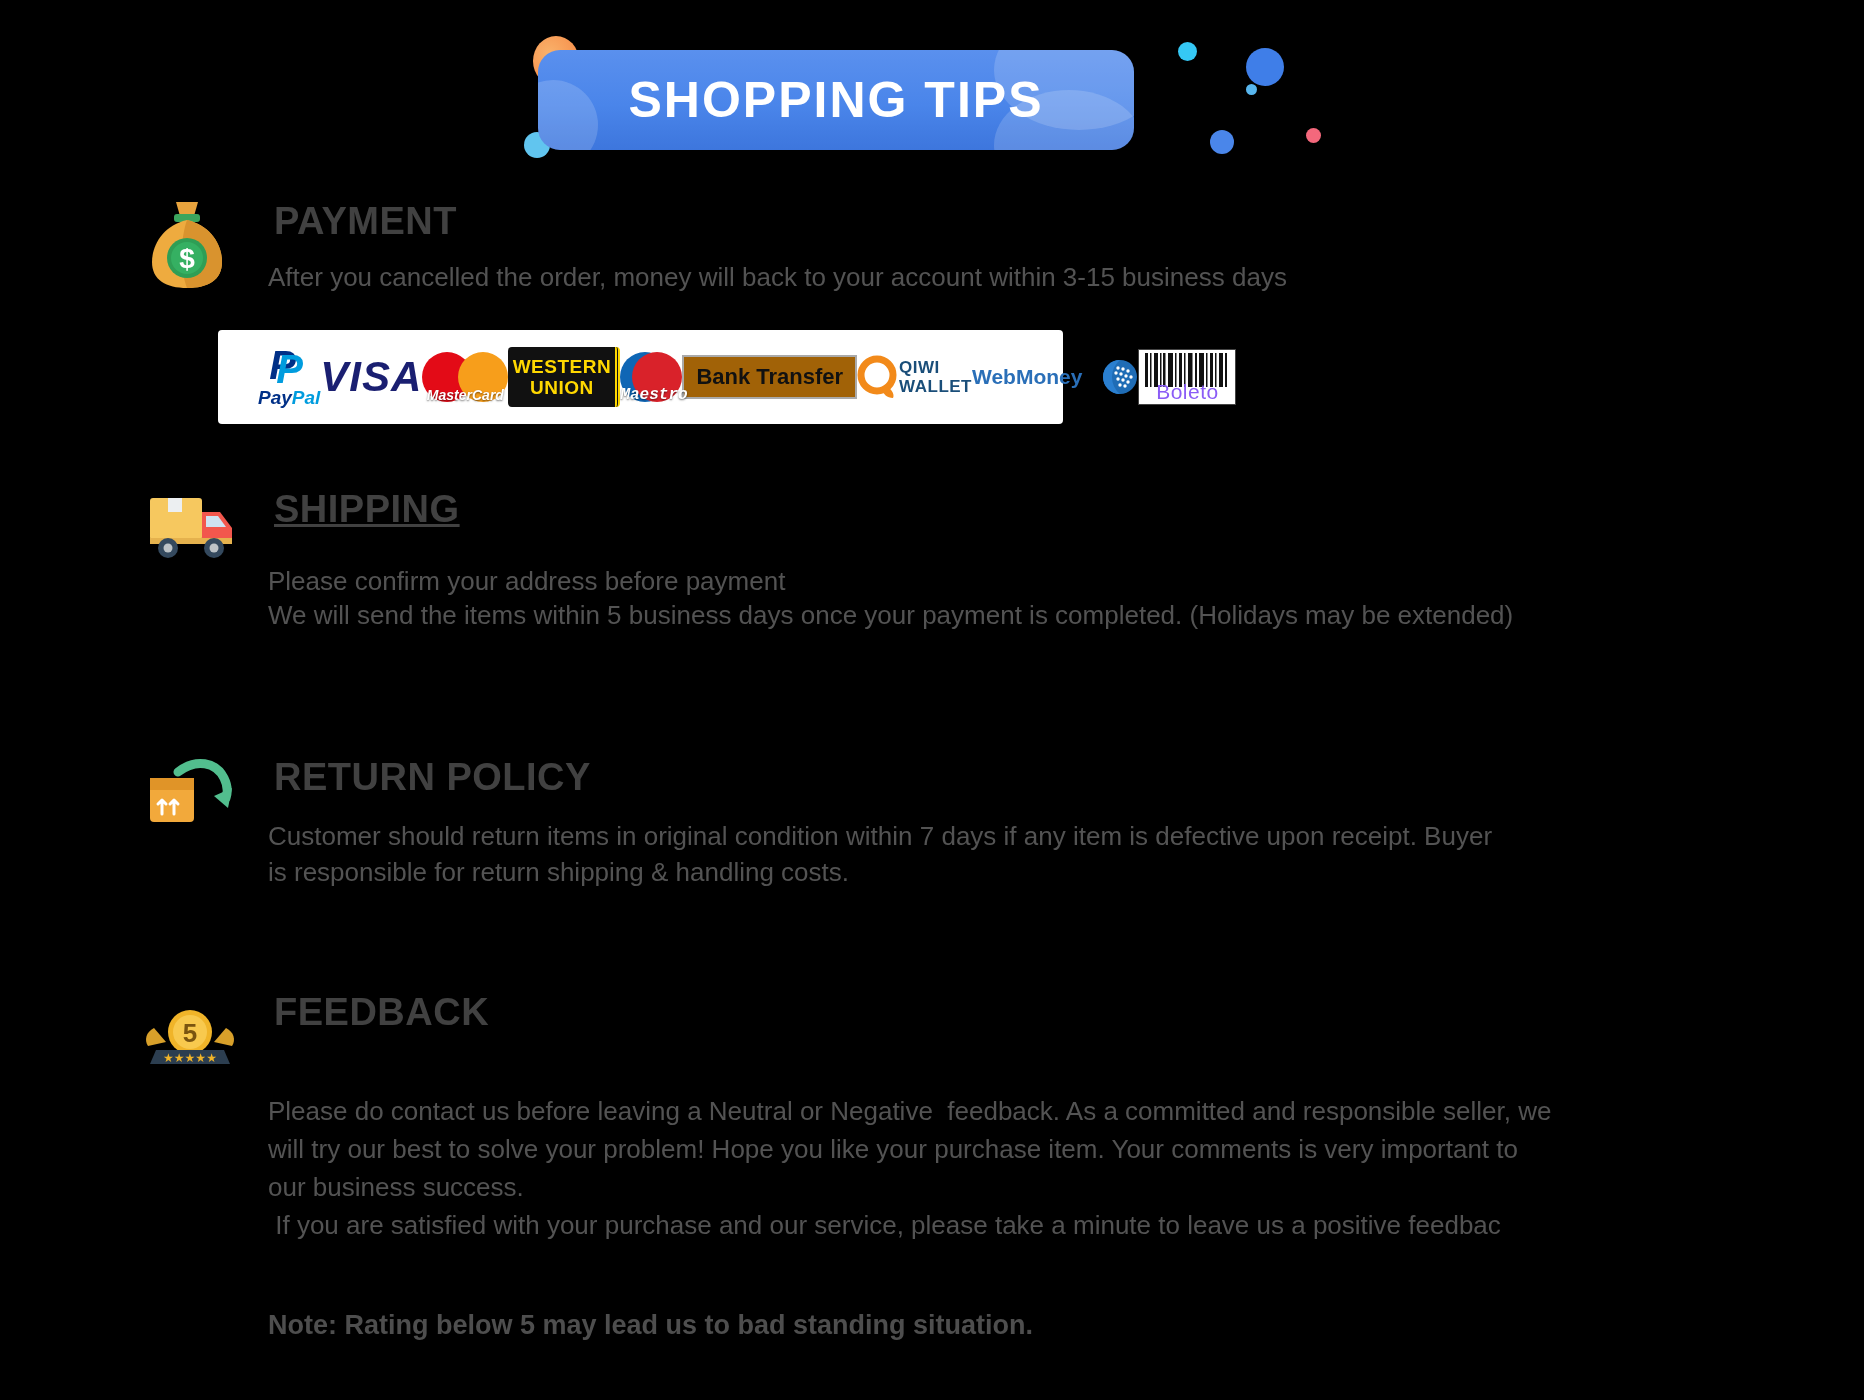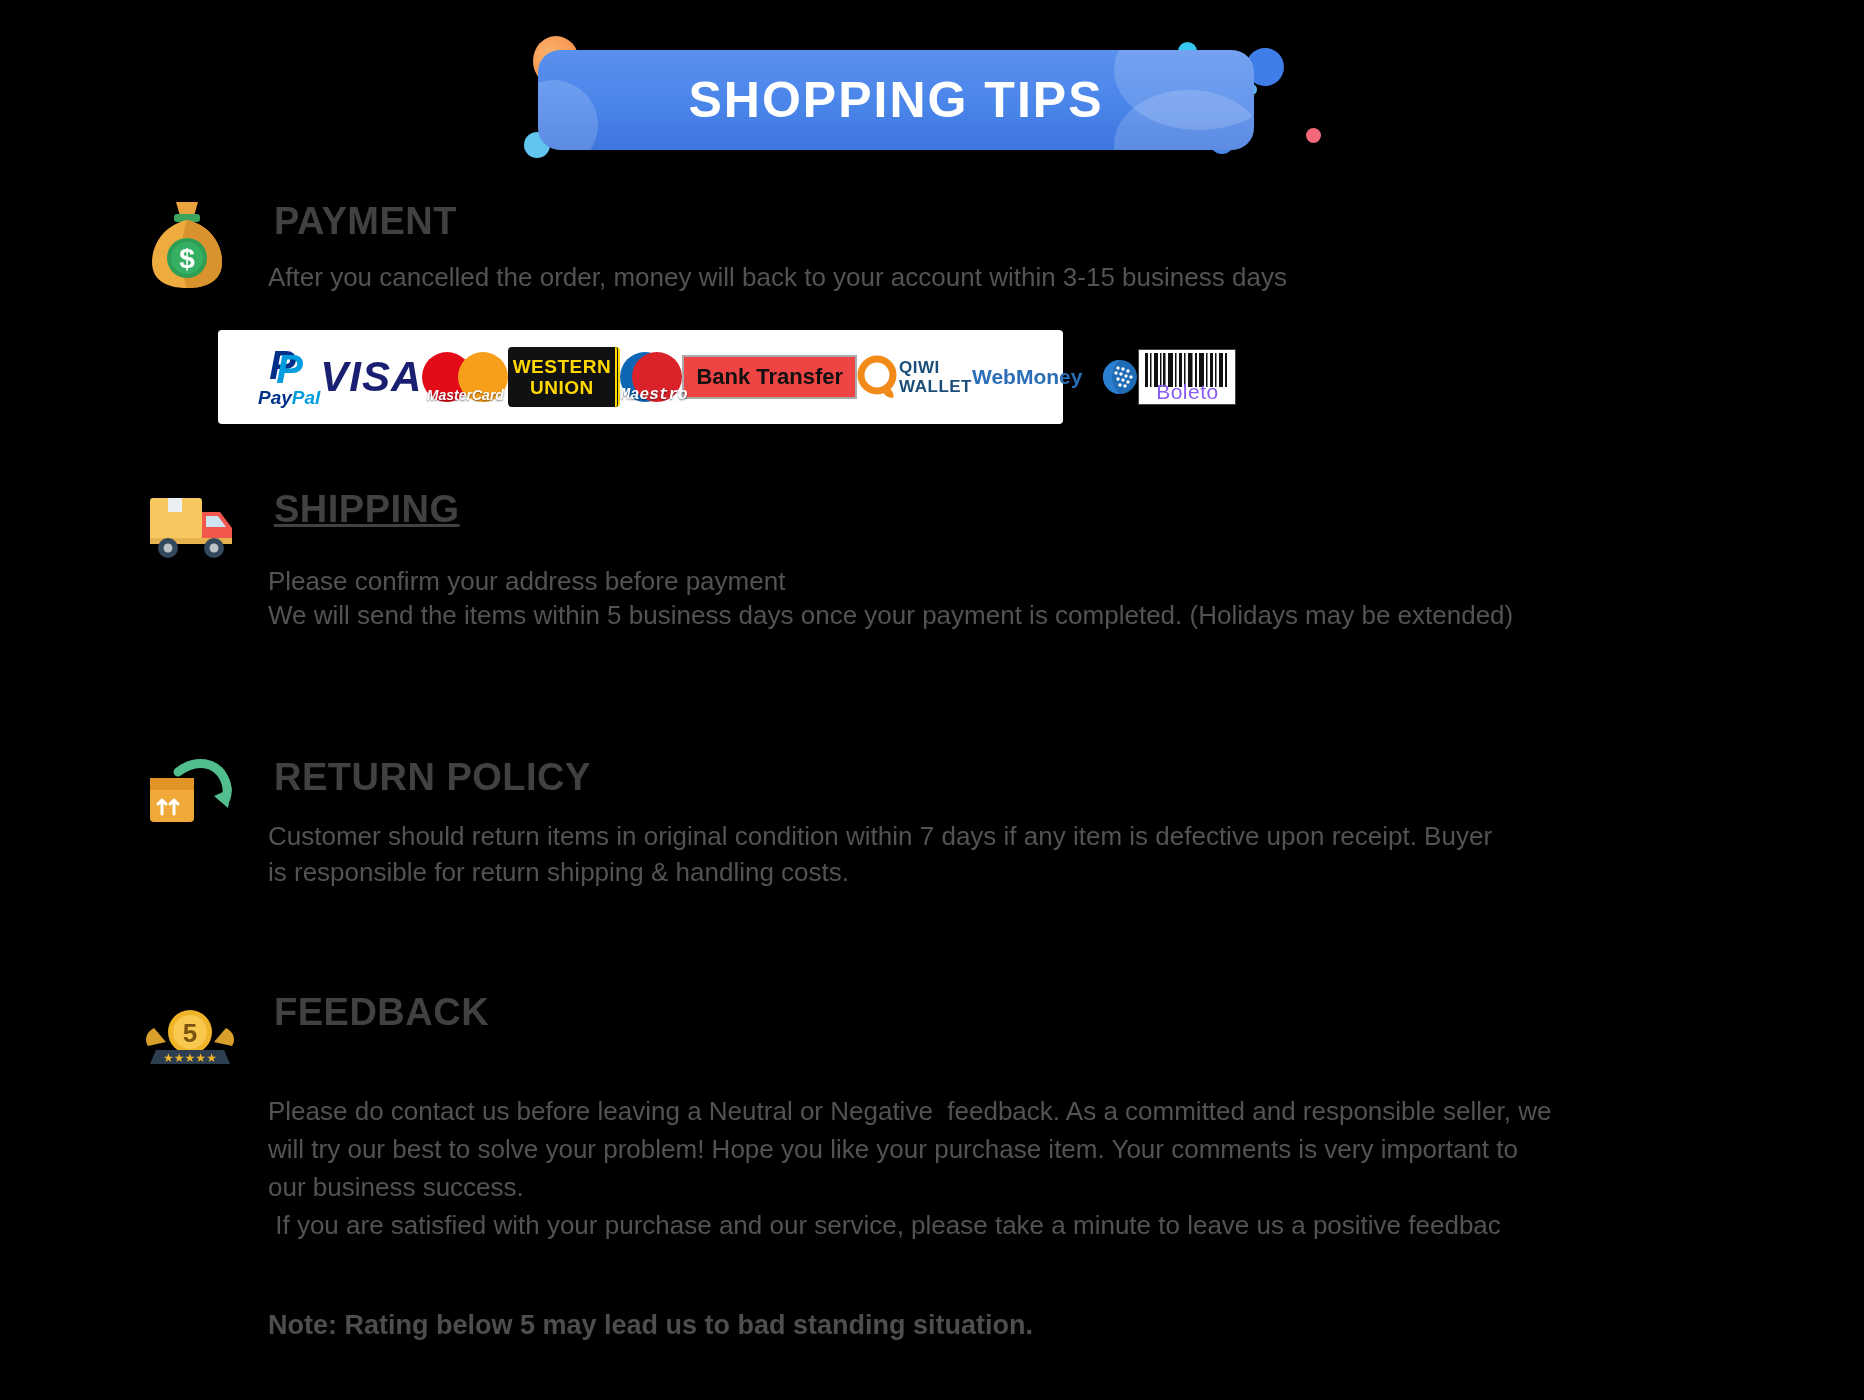--- a/index.html
+++ b/index.html
@@ -14,21 +14,21 @@
   body{
     background:var(--background);
     font-family:"Liberation Sans", sans-serif;
     position:relative;
     overflow:hidden;
   }
   .abs{position:absolute;}
 
   
   .banner{
-    left:538px;top:50px;width:716px;height:100px;
+    left:538px;top:50px;width:596px;height:100px;
     background:linear-gradient(180deg,#5a90ee 0%,var(--banner-blue) 55%,var(--banner-blue-dark) 100%);
     border-radius:22px;
     display:flex;align-items:center;justify-content:center;
     overflow:hidden;
   }
   .banner .blob{position:absolute;background:rgba(255,255,255,0.16);border-radius:50%;}
   .blob-right-1{width:170px;height:120px;right:-30px;top:-40px;border-radius:60px;}
   .blob-right-2{width:150px;height:110px;right:-10px;bottom:-50px;border-radius:60px;}
   .blob-left-1{width:90px;height:90px;left:-30px;top:30px;background:rgba(255,255,255,0.10);}
   .banner-title{
@@ -97,21 +97,21 @@
   .ms-blue,.ms-red{position:absolute;width:50px;height:50px;border-radius:50%;top:3px;}
   .ms-blue{left:0;background:#0f66b5;}
   .ms-red{right:0;background:#d9222a;}
   .ms-label{
     position:relative;z-index:2;width:100%;text-align:center;top:18px;
     color:#ffffff;font-size:16px;font-weight:700;font-style:italic;
     text-shadow:0 1px 2px rgba(0,0,0,0.55);display:block;
   }
 
   .pm-bank{
-    border:2px solid #aaaaaa;background:#ef4444;height:44px;padding:0 12px;
+    border:2px solid #aaaaaa;background:#a16207;height:44px;padding:0 12px;
     color:#111111;font-size:22px;font-weight:700;white-space:nowrap;
   }
 
   .pm-qiwi{}
   .qiwi-text{display:flex;flex-direction:column;}
   .qiwi-text span{color:#1a4e79;font-size:17px;font-weight:700;line-height:19px;letter-spacing:0.5px;}
 
   .pm-wm{gap:20px;}
   .wm-label{color:#2a6fb8;font-size:21px;font-weight:600;}
 

